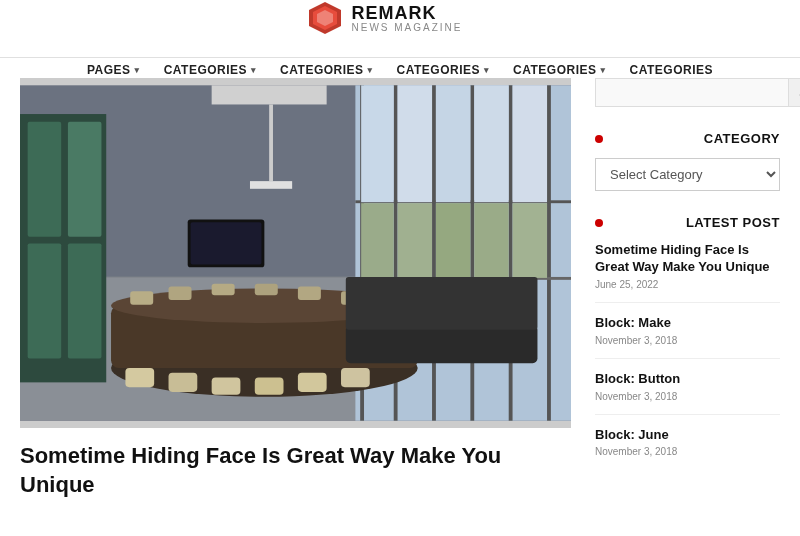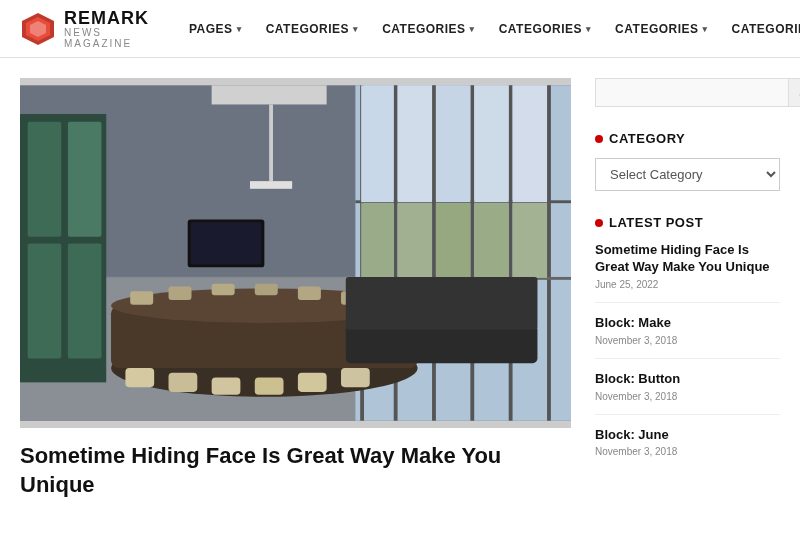--- a/index.html
+++ b/index.html
@@ -6,20 +6,21 @@
     body { font-family: Arial, sans-serif; font-size: 14px; color: #333; background: #fff; }
 
     
     .header {
       display: flex;
       align-items: center;
       padding: 0 20px;
       height: 58px;
       border-bottom: 1px solid #e0e0e0;
       background: #fff;
+      flex-direction: column;
     }
     .logo-area {
       display: flex;
       align-items: center;
       margin-right: 30px;
       text-decoration: none;
       color: inherit;
     }
     .logo-icon {
       width: 36px;
@@ -119,20 +120,21 @@
     .section-heading {
       display: flex;
       align-items: center;
       gap: 6px;
       font-size: 13px;
       font-weight: 700;
       letter-spacing: 0.5px;
       color: #111;
       margin-bottom: 12px;
       text-transform: uppercase;
+      justify-content: space-between;
     }
     .section-dot {
       width: 8px;
       height: 8px;
       border-radius: 50%;
       background: #c00;
       display: inline-block;
       flex-shrink: 0;
     }
 

